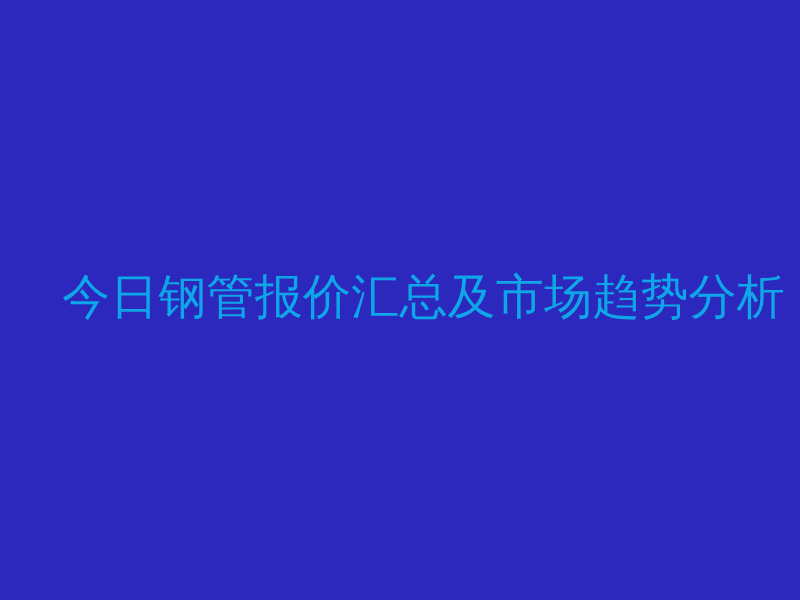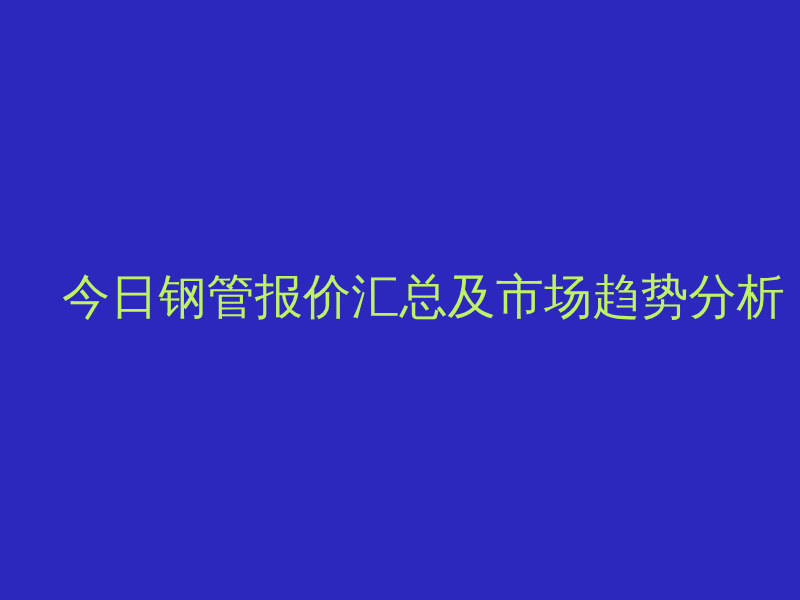--- a/index.html
+++ b/index.html
@@ -31,21 +31,21 @@
     display: flex;
     align-items: center;
     justify-content: flex-start;
     box-sizing: border-box;
     padding-left: 62px;
     padding-right: 58px;
     padding-bottom: 8px;
   }
 
   #title-text {
-    color: #bef264;
+    color: #0ea5e9;
     font-family: "DejaVu Sans", "Liberation Sans", sans-serif;
     font-size: 48px;
     font-weight: 400;
     line-height: 1.02;
     letter-spacing: 0.2px;
     white-space: nowrap;
     text-align: left;
     margin: 0;
     padding: 0;
   }

